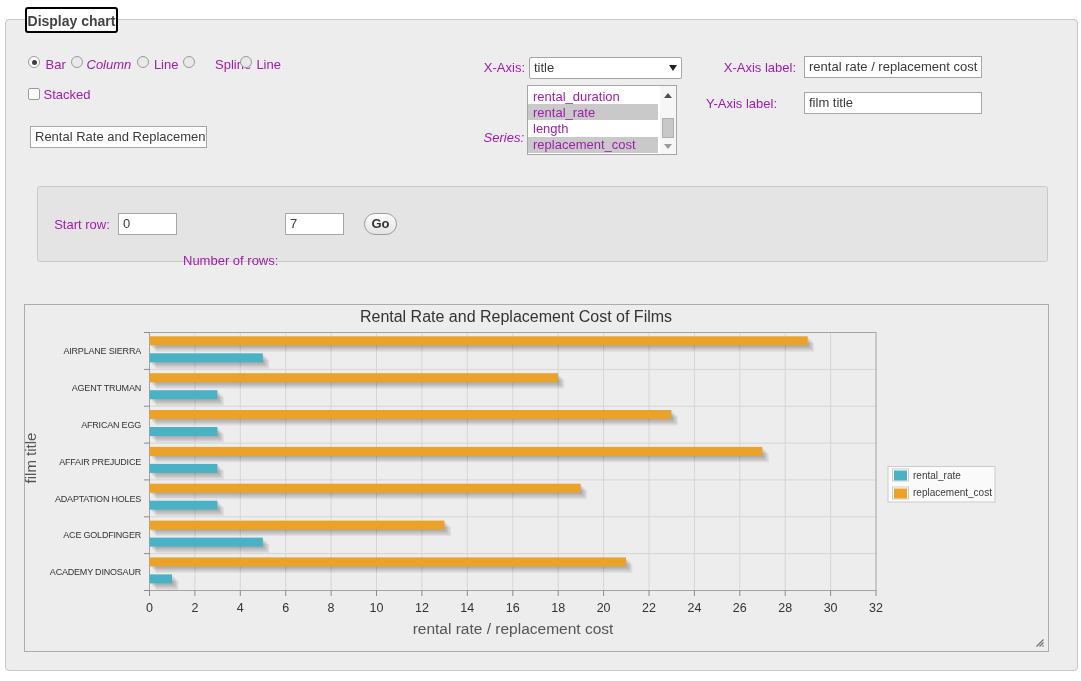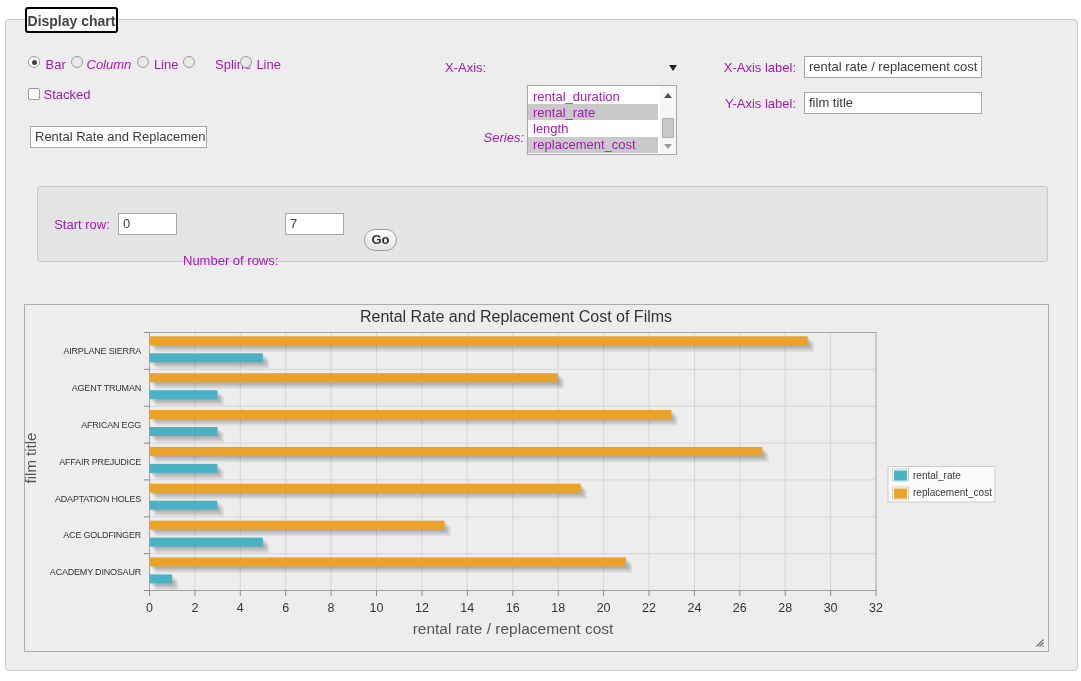--- a/index.html
+++ b/index.html
@@ -35,21 +35,22 @@
   <div class="lbl" style="left:199px;top:56.5px;margin-left:16px;">Spline</div>
   <div class="radio" style="left:240px;top:56px;"></div>
   <div class="lbl" style="left:256.4px;top:56.5px;">Line</div>
 
   <div class="abs" style="left:28px;top:88px;width:12px;height:12px;border:1px solid #9b9b9b;
        background:#fbfbfb;box-sizing:border-box;border-radius:2px;"></div>
   <div class="lbl" style="left:43.5px;top:87px;">Stacked</div>
 
   <div class="inp" style="left:30px;top:126px;width:177px;height:22px;">Rental Rate and Replacement Cost of Films</div>
 
-  <div class="lbl" style="left:445px;top:60px;width:80px;text-align:left;">X-Axis:</div>
+  <div class="lbl" style="left:445px;top:60px;width:80px;text-align:right;">X-Axis:</div>
+  <div class="inp" style="left:529px;top:56.5px;width:153px;height:22px;border-radius:2px;">title</div>
   <svg class="abs" style="left:668px;top:64px;" width="10" height="8" viewBox="0 0 10 8">
     <path d="M1 1 L9 1 L5 7 Z" fill="#222"></path>
   </svg>
 
   <div class="abs" style="left:527px;top:85px;width:150px;height:70px;background:#fff;
        border:1px solid #a6a6a6;box-sizing:border-box;"></div>
   <div class="lbl" style="left:533px;top:88.5px;">rental_duration</div>
   <div class="abs" style="left:528px;top:104px;width:130px;height:16px;background:#c9c9c9;"></div>
   <div class="lbl" style="left:533px;top:104.5px;">rental_rate</div>
   <div class="lbl" style="left:533px;top:120.5px;">length</div>
@@ -61,32 +62,32 @@
       <path d="M1 6 L9 6 L5 1 Z" fill="#4f4f4f"></path>
     </svg>
   <div class="abs" style="left:662px;top:118px;width:12px;height:20px;background:#c8c8c8;border:1px solid #b0b0b0;box-sizing:border-box;"></div>
   <svg class="abs" style="left:663px;top:143px;" width="10" height="7">
       <path d="M1 1 L9 1 L5 6 Z" fill="#9a9a9a"></path>
     </svg>
   <div class="lbl" style="left:444px;top:130px;width:80px;text-align:right;font-style:italic;">Series:</div>
 
   <div class="lbl" style="left:706px;top:59.5px;width:90px;text-align:right;">X-Axis label:</div>
   <div class="inp" style="left:804px;top:55.5px;width:178px;height:22px;">rental rate / replacement cost</div>
-  <div class="lbl" style="left:706px;top:95.5px;width:90px;text-align:right;">Y-Axis label:</div>
+  <div class="lbl" style="left:706px;top:95.5px;width:90px;">Y-Axis label:</div>
   <div class="inp" style="left:804px;top:91.5px;width:178px;height:22px;">film title</div>
 
   <div class="abs" style="left:37px;top:186px;width:1011px;height:76px;background:#e4e4e4;
        border:1px solid #c9c9c9;border-radius:3px;box-sizing:border-box;"></div>
   <div class="lbl" style="left:52px;top:217px;width:60px;text-align:center;">Start row:</div>
   <div class="inp" style="left:118px;top:213px;width:59px;height:22px;">0</div>
   <div class="lbl" style="left:183px;top:217px;margin-top:36px;">Number of rows:</div>
   <div class="inp" style="left:285px;top:213px;width:59px;height:22px;">7</div>
   <div class="abs" style="left:364px;top:213px;width:33px;height:22px;border:1px solid #9d9d9d;
        border-radius:11px;background:linear-gradient(#fdfdfd,#e3e3e3);box-sizing:border-box;
-       text-align:center;font-size:13px;font-weight:bold;color:#333;line-height:20px;margin-top:16px;">Go</div>
+       text-align:center;font-size:13px;font-weight:bold;color:#333;line-height:20px;">Go</div>
 
   <div class="abs" style="left:24px;top:304px;width:1025px;height:348px;background:#ededed;
        border:1px solid #acacac;box-sizing:border-box;"></div>
   <svg class="abs" style="left:25px;top:305px;" width="1022" height="345" viewBox="0 0 1022 345">
     <line x1="169.9" y1="27.5" x2="169.9" y2="285.5" stroke="#d6d6d6" stroke-width="1"></line>
     <line x1="215.3" y1="27.5" x2="215.3" y2="285.5" stroke="#d6d6d6" stroke-width="1"></line>
     <line x1="260.7" y1="27.5" x2="260.7" y2="285.5" stroke="#d6d6d6" stroke-width="1"></line>
     <line x1="306.1" y1="27.5" x2="306.1" y2="285.5" stroke="#d6d6d6" stroke-width="1"></line>
     <line x1="351.5" y1="27.5" x2="351.5" y2="285.5" stroke="#d6d6d6" stroke-width="1"></line>
     <line x1="396.9" y1="27.5" x2="396.9" y2="285.5" stroke="#d6d6d6" stroke-width="1"></line>

